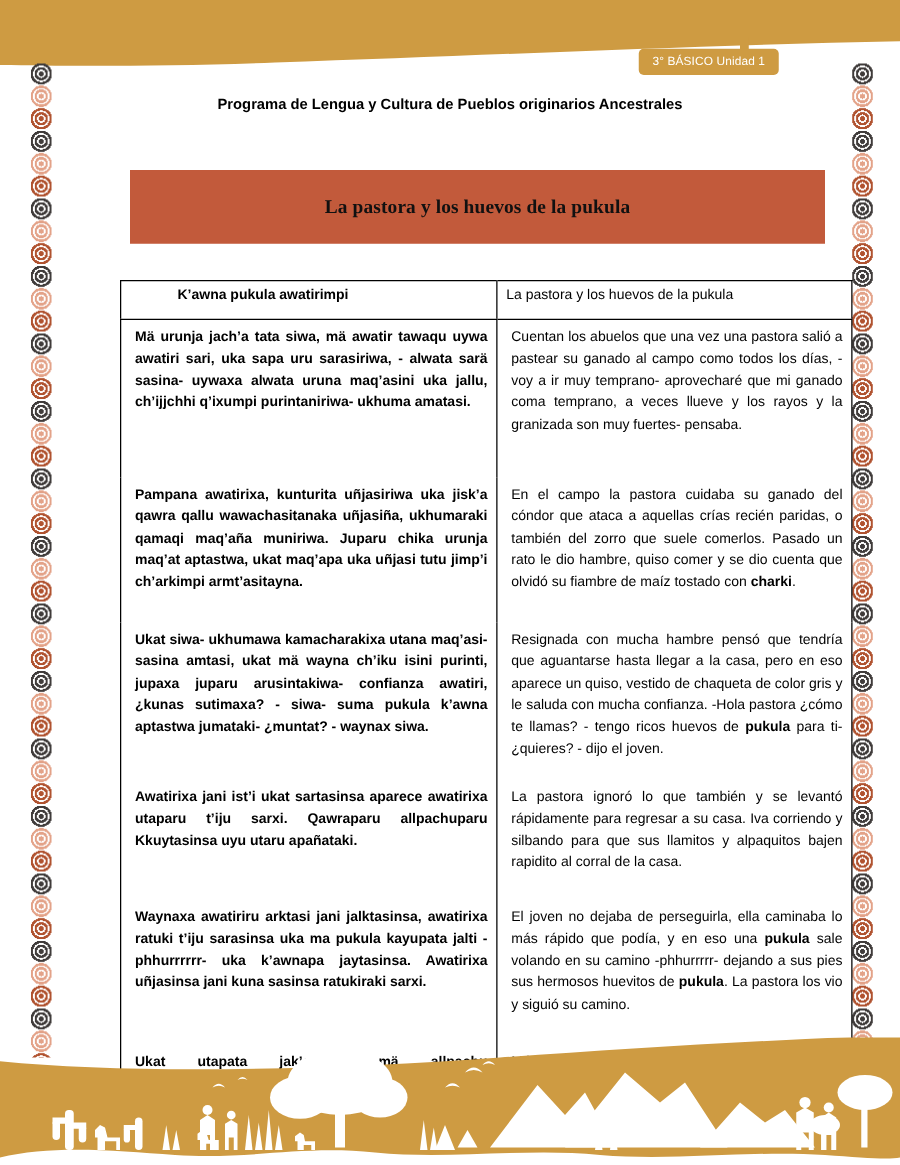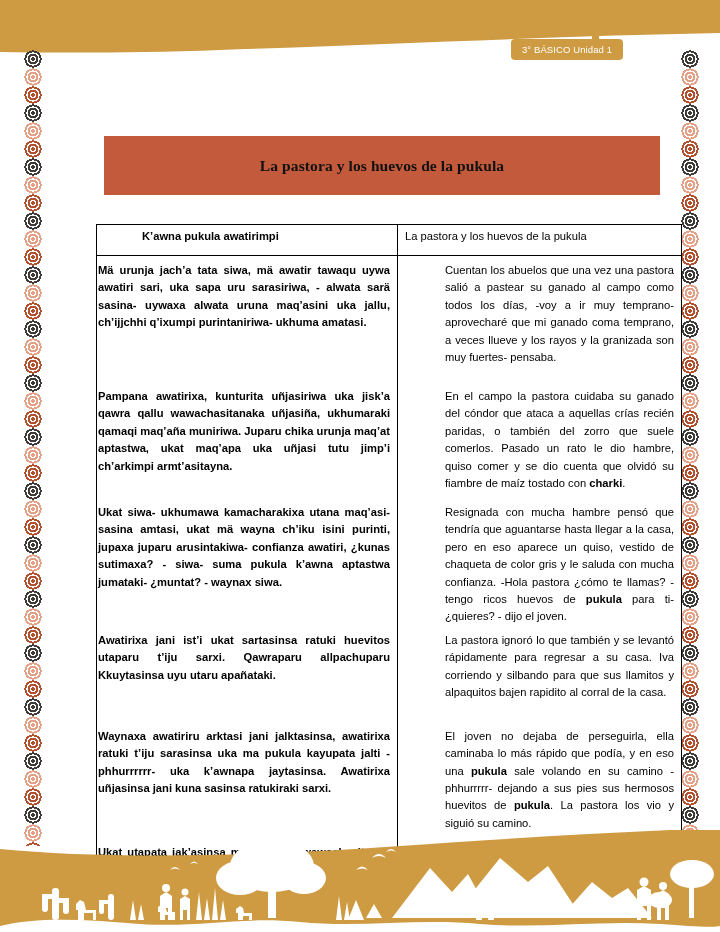--- a/index.html
+++ b/index.html
@@ -48,51 +48,52 @@
   .title-box .title-text{
     font-family:"Liberation Serif",serif;font-weight:700;font-size:15.5px;
     color:#111;letter-spacing:.1px;
   }
 
   
   .content-table{
     position:absolute;left:96px;top:224px;width:517px;
     border-collapse:collapse;border:1px solid #000;table-layout:fixed;
   }
-  .content-table td{vertical-align:top;padding:6px 7px 0 1px;}
+  .content-table td{vertical-align:top;padding:6px 7px 0 11px;}
   .col-a{width:248px;}
   .col-b{width:269px;border-left:1px solid #000;}
   .hdr td{
     border-bottom:1px solid #000;height:23px;padding:4px 7px 3px 7px;
     font-size:11.2px;line-height:14px;
   }
   .hdr .col-a{font-weight:700;padding-left:45px;}
   .hdr .col-b{font-weight:400;}
   .cell-text{font-size:11.2px;line-height:17.4px;text-align:justify;}
   .col-a .cell-text{font-weight:700;}
-  .col-b .cell-text{font-weight:400;margin-left:46px;}
+  .col-b .cell-text{font-weight:400;}
 
   
   .bottom-art{position:absolute;left:0;top:830px;width:720px;height:102px;}
 </style>
 </head>
 <body>
 
 <div class="page">
 
   <svg class="top-band" viewBox="0 0 720 70" preserveAspectRatio="none">
     <path d="M0,0 L720,0 L720,33 C560,36 400,44 220,50 C140,53 60,53 0,52 Z" fill="#CE9B42"></path>
   </svg>
   <div class="badge-tab"></div>
   <div class="badge">3° BÁSICO Unidad 1</div>
 
   <div class="chain chain-left"></div>
   <div class="chain chain-right"></div>
 
   <div class="doc-header">
+    <div>Programa de Lengua y Cultura de Pueblos originarios Ancestrales</div>
   </div>
 
   <div class="title-box">
     <span class="title-text">La pastora y los huevos de la pukula</span>
   </div>
 
   <table class="content-table">
     <tbody>
         <tr class="hdr">
       <td class="col-a">K’awna pukula awatirimpi</td>
@@ -121,21 +122,21 @@
       <td class="col-a" style="height:120px">
         <div class="cell-text">Ukat siwa- ukhumawa kamacharakixa utana maq’asi- sasina amtasi, ukat mä wayna ch’iku isini purinti, jupaxa juparu arusintakiwa- confianza awatiri, ¿kunas sutimaxa? - siwa- suma pukula k’awna aptastwa jumataki- ¿muntat? - waynax siwa.</div>
       </td>
       <td class="col-b" style="height:120px">
         <div class="cell-text"><span>Resignada con mucha hambre pensó que tendría que aguantarse hasta llegar a la casa, pero en eso aparece un quiso, vestido de chaqueta de color gris y le saluda con mucha confianza. -Hola pastora ¿cómo te llamas? - tengo ricos huevos de </span><span style="font-weight: 700;">pukula</span><span> para ti- ¿quieres? - dijo el joven.</span></div>
       </td>
     </tr>
 
     <tr>
       <td class="col-a" style="height:90px">
-        <div class="cell-text">Awatirixa jani ist’i ukat sartasinsa ratuki huevitos utaparu t’iju sarxi. Qawraparu allpachuparu Kkuytasinsa uyu utaru apañataki.</div>
+        <div class="cell-text">Awatirixa jani ist’i ukat sartasinsa aparece awatirixa utaparu t’iju sarxi. Qawraparu allpachuparu Kkuytasinsa uyu utaru apañataki.</div>
       </td>
       <td class="col-b" style="height:90px">
         <div class="cell-text"><span>La pastora ignoró lo que también y se levantó rápidamente para regresar a su casa. Iva corriendo y silbando para que sus llamitos y alpaquitos bajen rapidito al corral de la casa.</span></div>
       </td>
     </tr>
 
     <tr>
       <td class="col-a" style="height:110px">
         <div class="cell-text">Waynaxa awatiriru arktasi jani jalktasinsa, awatirixa ratuki t’iju sarasinsa uka ma pukula kayupata jalti -phhurrrrrr- uka k’awnapa jaytasinsa. Awatirixa uñjasinsa jani kuna sasinsa ratukiraki sarxi.</div>
       </td>

